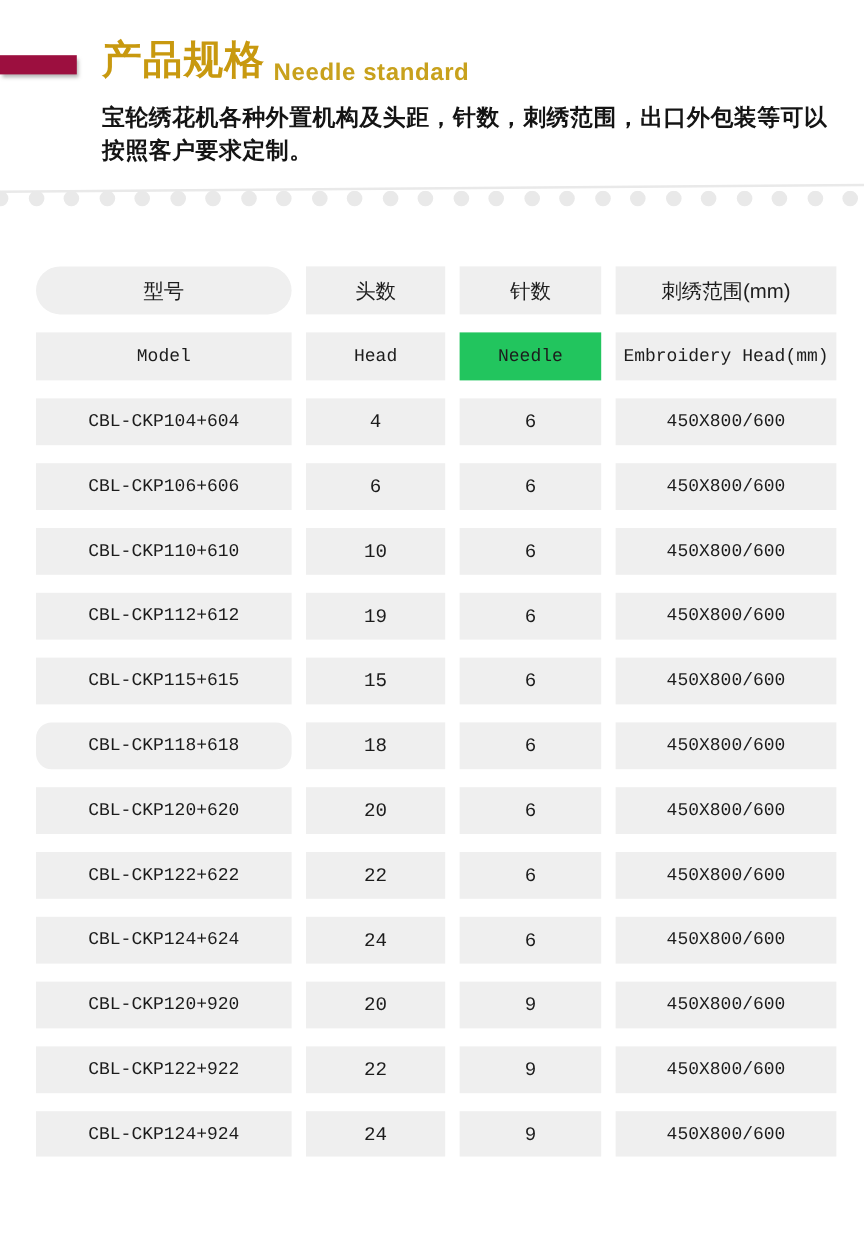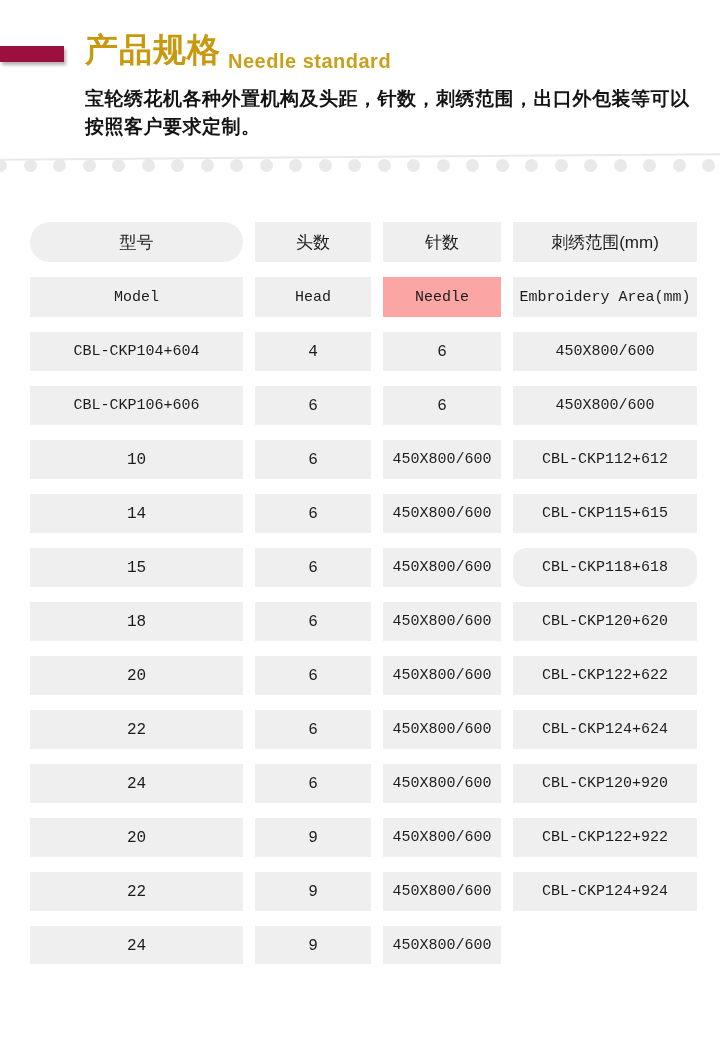--- a/index.html
+++ b/index.html
@@ -106,25 +106,25 @@
       </div>
       <div class="cell cn" style="background: rgb(239, 239, 239);">
         <span>刺绣范围(mm)</span>
       </div>
       <div class="cell mono" style="background: rgb(239, 239, 239);">
         <span>Model</span>
       </div>
       <div class="cell mono" style="background: rgb(239, 239, 239);">
         <span>Head</span>
       </div>
-      <div class="cell mono" style="background: #fca5a5;">
+      <div class="cell mono" style="background: #22c55e;">
         <span>Needle</span>
       </div>
       <div class="cell mono" style="background: rgb(239, 239, 239);">
-        <span>Embroidery Area(mm)</span>
+        <span>Embroidery Head(mm)</span>
       </div>
       <div class="cell mono" style="background: rgb(239, 239, 239);">
         <span>CBL-CKP104+604</span>
       </div>
       <div class="cell num" style="background: rgb(239, 239, 239);">
         <span>4</span>
       </div>
       <div class="cell num" style="background: rgb(239, 239, 239);">
         <span>6</span>
       </div>
@@ -135,35 +135,38 @@
         <span>CBL-CKP106+606</span>
       </div>
       <div class="cell num" style="background: rgb(239, 239, 239);">
         <span>6</span>
       </div>
       <div class="cell num" style="background: rgb(239, 239, 239);">
         <span>6</span>
       </div>
       <div class="cell mono" style="background: rgb(239, 239, 239);">
         <span>450X800/600</span>
+      </div>
+      <div class="cell mono" style="background: rgb(239, 239, 239);">
+        <span>CBL-CKP110+610</span>
       </div>
       <div class="cell num" style="background: rgb(239, 239, 239); text-align: right;">
         <span>10</span>
       </div>
       <div class="cell num" style="background: rgb(239, 239, 239);">
         <span>6</span>
       </div>
       <div class="cell mono" style="background: rgb(239, 239, 239);">
         <span>450X800/600</span>
       </div>
       <div class="cell mono" style="background: rgb(239, 239, 239);">
         <span>CBL-CKP112+612</span>
       </div>
       <div class="cell num" style="background: rgb(239, 239, 239);">
-        <span>14</span>
+        <span>19</span>
       </div>
       <div class="cell num" style="background: rgb(239, 239, 239);">
         <span>6</span>
       </div>
       <div class="cell mono" style="background: rgb(239, 239, 239);">
         <span>450X800/600</span>
       </div>
       <div class="cell mono" style="background: rgb(239, 239, 239);">
         <span>CBL-CKP115+615</span>
       </div>

